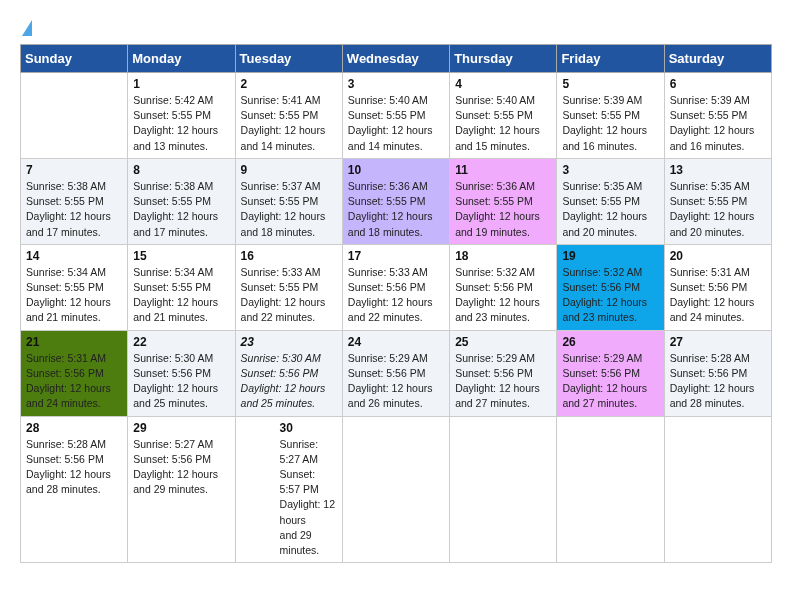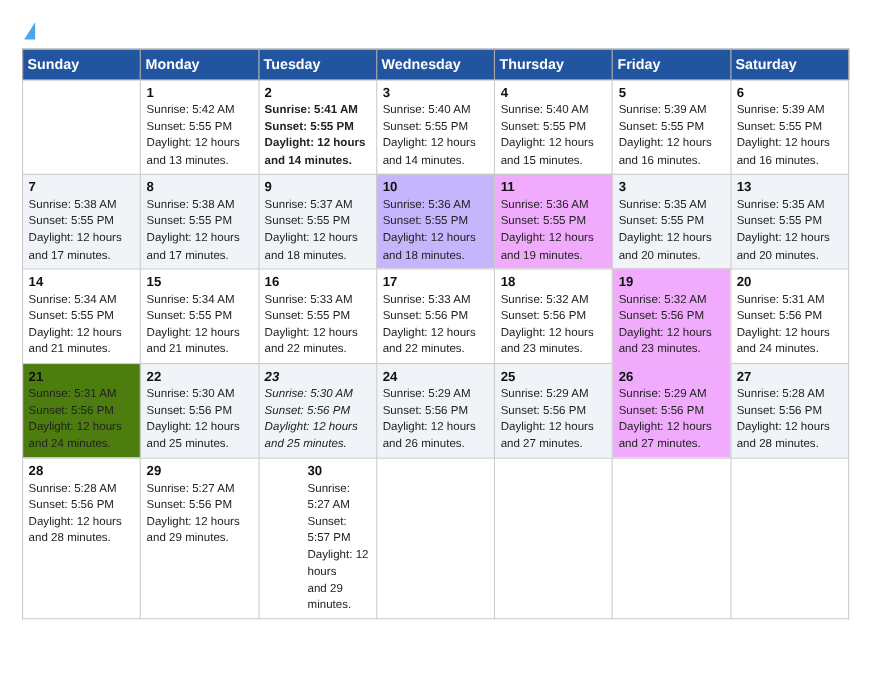--- a/index.html
+++ b/index.html
@@ -120,21 +120,21 @@
         <td class="empty-cell" style="background: rgb(255, 255, 255);"></td>
         <td style="background: rgb(255, 255, 255);">
           <span class="day-num">1</span>
           <div class="day-info" style="white-space: pre-line;">Sunrise: 5:42 AM
 Sunset: 5:55 PM
 Daylight: 12 hours
 and 13 minutes.</div>
         </td>
         <td style="background: rgb(255, 255, 255);">
           <span class="day-num">2</span>
-          <div class="day-info" style="white-space: pre-line; font-weight: bold;">Sunrise: 5:41 AM
+          <div class="day-info" style="white-space: pre-line;">Sunrise: 5:41 AM
 Sunset: 5:55 PM
 Daylight: 12 hours
 and 14 minutes.</div>
         </td>
         <td style="background: rgb(255, 255, 255);">
           <span class="day-num">3</span>
           <div class="day-info" style="white-space: pre-line;">Sunrise: 5:40 AM
 Sunset: 5:55 PM
 Daylight: 12 hours
 and 14 minutes.</div>
@@ -241,21 +241,21 @@
 Daylight: 12 hours
 and 22 minutes.</div>
         </td>
         <td style="background: rgb(255, 255, 255);">
           <span class="day-num">18</span>
           <div class="day-info" style="white-space: pre-line;">Sunrise: 5:32 AM
 Sunset: 5:56 PM
 Daylight: 12 hours
 and 23 minutes.</div>
         </td>
-        <td style="background: #f0abfc;">
+        <td style="background: #0ea5e9;">
           <span class="day-num">19</span>
           <div class="day-info" style="white-space: pre-line;">Sunrise: 5:32 AM
 Sunset: 5:56 PM
 Daylight: 12 hours
 and 23 minutes.</div>
         </td>
         <td style="background: rgb(255, 255, 255);">
           <span class="day-num">20</span>
           <div class="day-info" style="white-space: pre-line;">Sunrise: 5:31 AM
 Sunset: 5:56 PM

